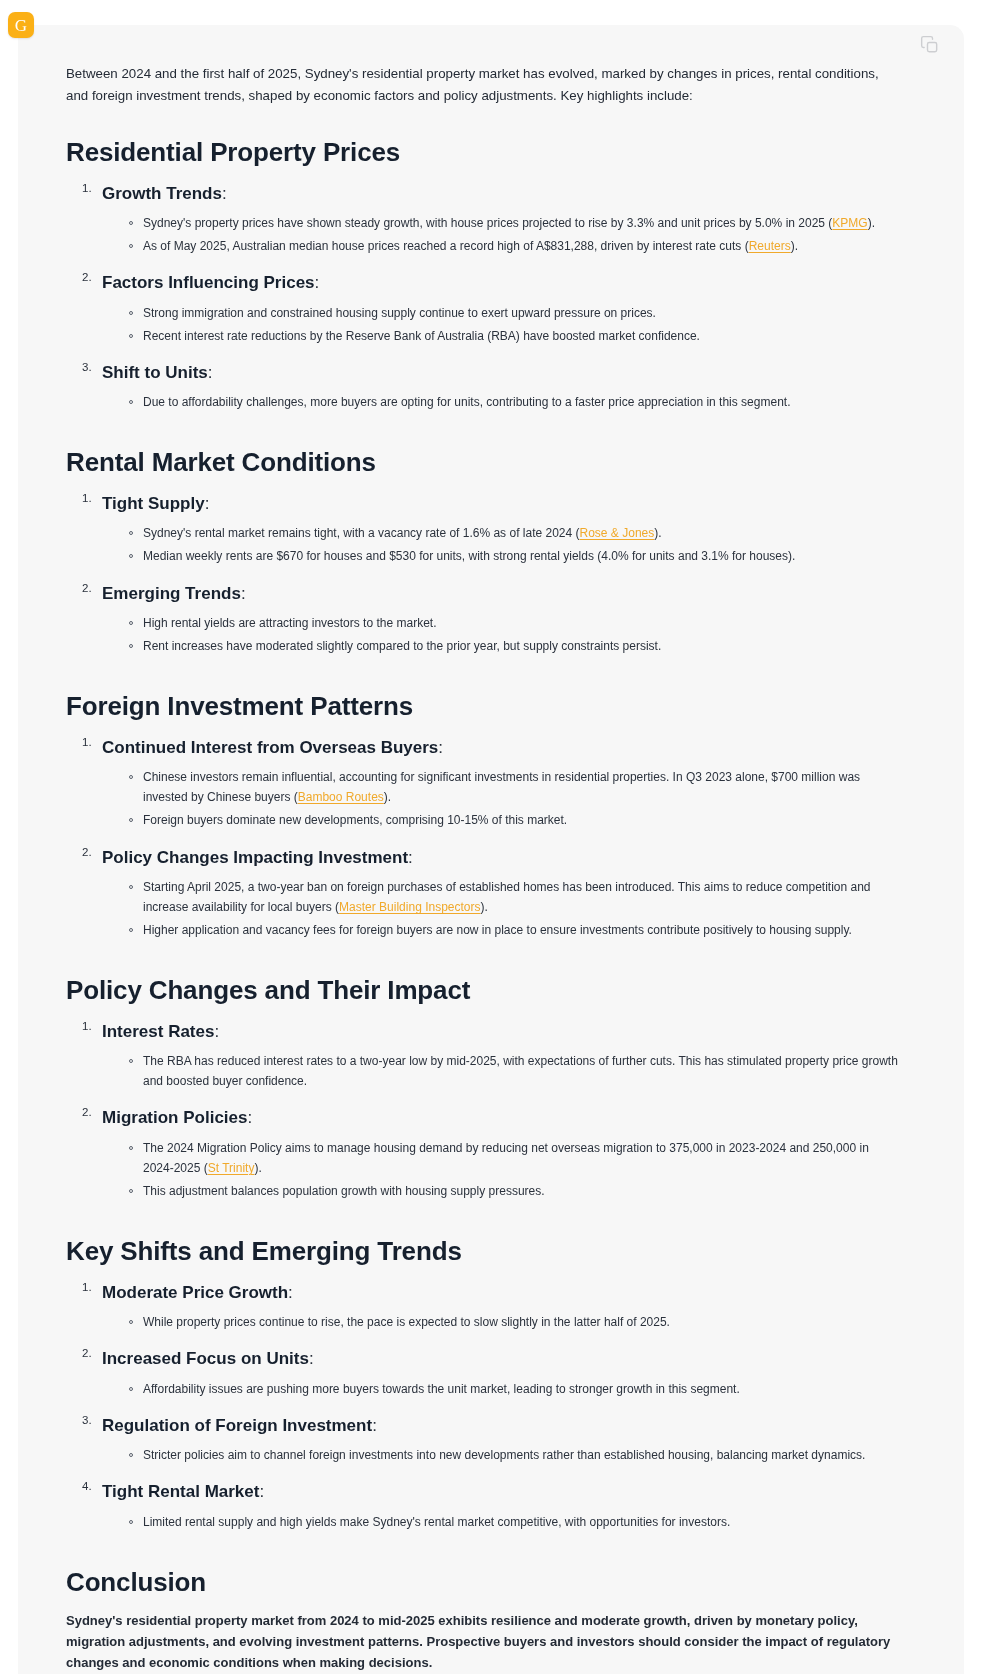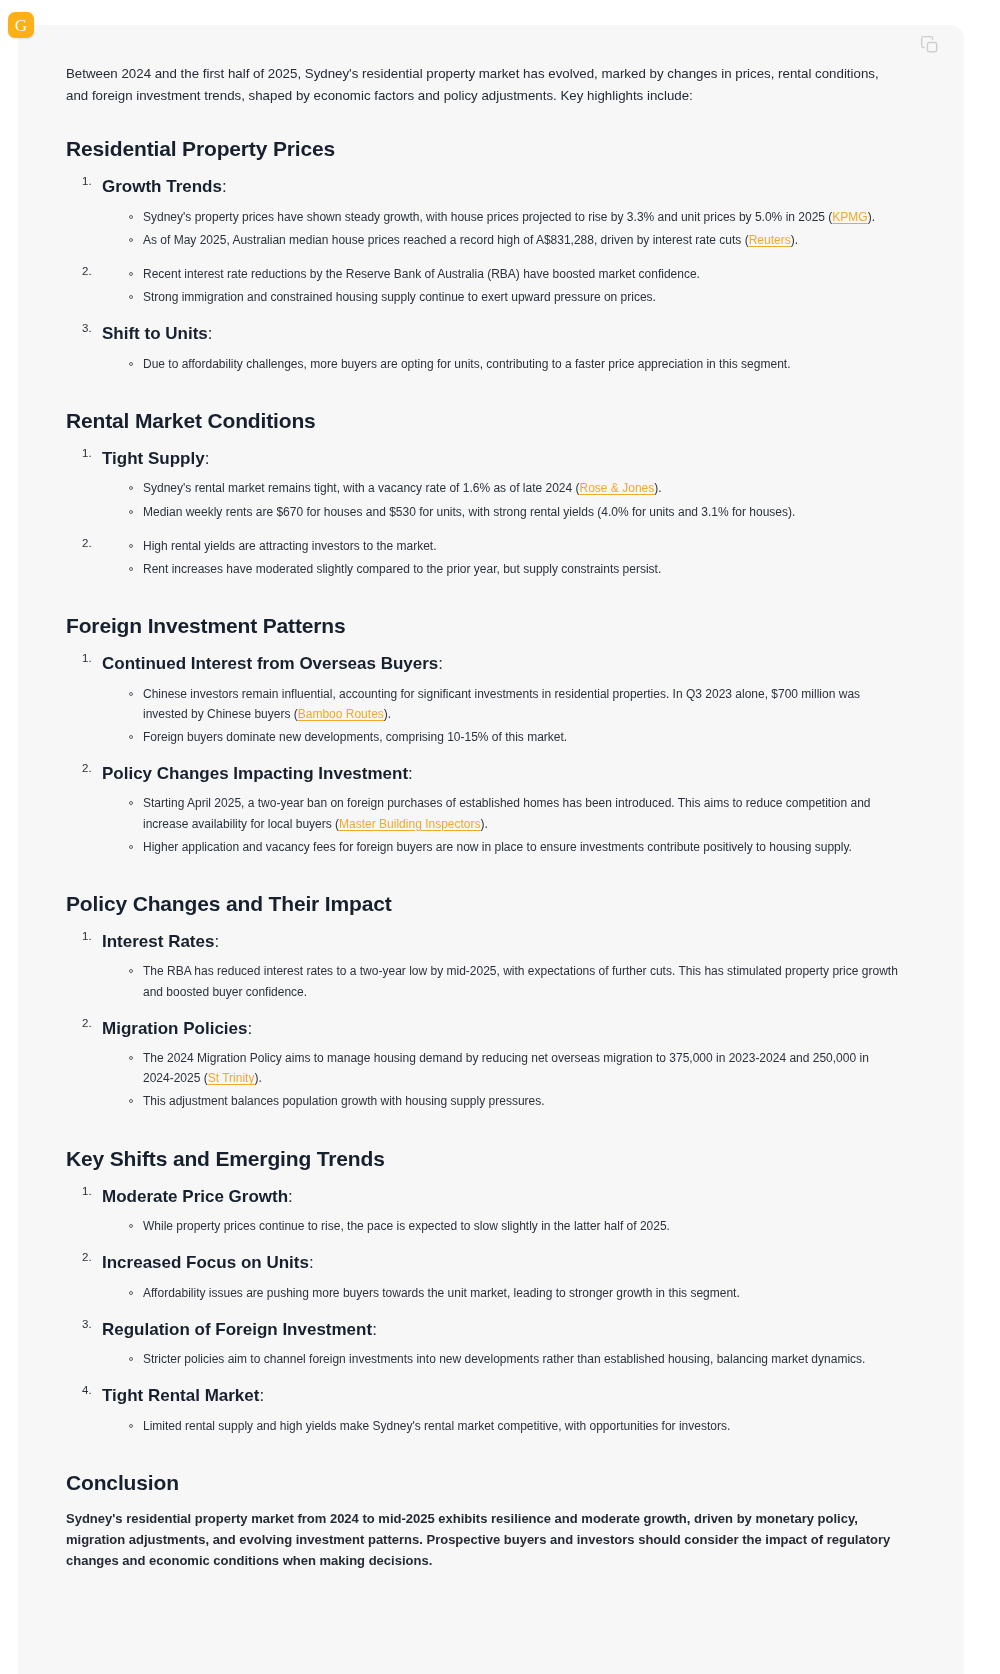--- a/index.html
+++ b/index.html
@@ -75,21 +75,21 @@
   
   .intro {
     font-size: 13.3px;
     line-height: 1.62;
     color: #242b36;
     margin: 0 0 8px 0;
     max-width: 830px;
   }
 
   h2.section-title {
-    font-size: 21px;
+    font-size: 26px;
     line-height: 1.25;
     font-weight: 700;
     color: #16202e;
     margin: 34px 0 12px 0;
     letter-spacing: -0.15px;
   }
   .section:first-of-type h2.section-title { margin-top: 30px; }
 
   ol.numbered {
     margin: 0 0 4px 0;
@@ -193,23 +193,24 @@
           <h2 class="section-title">Residential Property Prices</h2>
           <ol class="numbered">
             <li>
               <span class="num-label"><span>Growth Trends</span><span class="trail">:</span></span>
               <ul class="bullets">
                 <li><span>Sydney's property prices have shown steady growth, with house prices projected to rise by 3.3% and unit prices by 5.0% in 2025 (</span><a class="ref-link">KPMG</a><span>).</span></li>
                 <li><span>As of May 2025, Australian median house prices reached a record high of A$831,288, driven by interest rate cuts (</span><a class="ref-link">Reuters</a><span>).</span></li>
               </ul>
             </li>
             <li>
-              <ul class="bullets">
+              <span class="num-label"><span>Factors Influencing Prices</span><span class="trail">:</span></span>
+              <ul class="bullets">
+                <li><span>Strong immigration and constrained housing supply continue to exert upward pressure on prices.</span></li>
                 <li><span>Recent interest rate reductions by the Reserve Bank of Australia (RBA) have boosted market confidence.</span></li>
-                <li><span>Strong immigration and constrained housing supply continue to exert upward pressure on prices.</span></li>
               </ul>
             </li>
             <li>
               <span class="num-label"><span>Shift to Units</span><span class="trail">:</span></span>
               <ul class="bullets">
                 <li><span>Due to affordability challenges, more buyers are opting for units, contributing to a faster price appreciation in this segment.</span></li>
               </ul>
             </li>
           </ol>
         </div>
@@ -217,20 +218,21 @@
           <h2 class="section-title">Rental Market Conditions</h2>
           <ol class="numbered">
             <li>
               <span class="num-label"><span>Tight Supply</span><span class="trail">:</span></span>
               <ul class="bullets">
                 <li><span>Sydney's rental market remains tight, with a vacancy rate of 1.6% as of late 2024 (</span><a class="ref-link">Rose &amp; Jones</a><span>).</span></li>
                 <li><span>Median weekly rents are $670 for houses and $530 for units, with strong rental yields (4.0% for units and 3.1% for houses).</span></li>
               </ul>
             </li>
             <li>
+              <span class="num-label"><span>Emerging Trends</span><span class="trail">:</span></span>
               <ul class="bullets">
                 <li><span>High rental yields are attracting investors to the market.</span></li>
                 <li><span>Rent increases have moderated slightly compared to the prior year, but supply constraints persist.</span></li>
               </ul>
             </li>
           </ol>
         </div>
         <div class="section">
           <h2 class="section-title">Foreign Investment Patterns</h2>
           <ol class="numbered">

